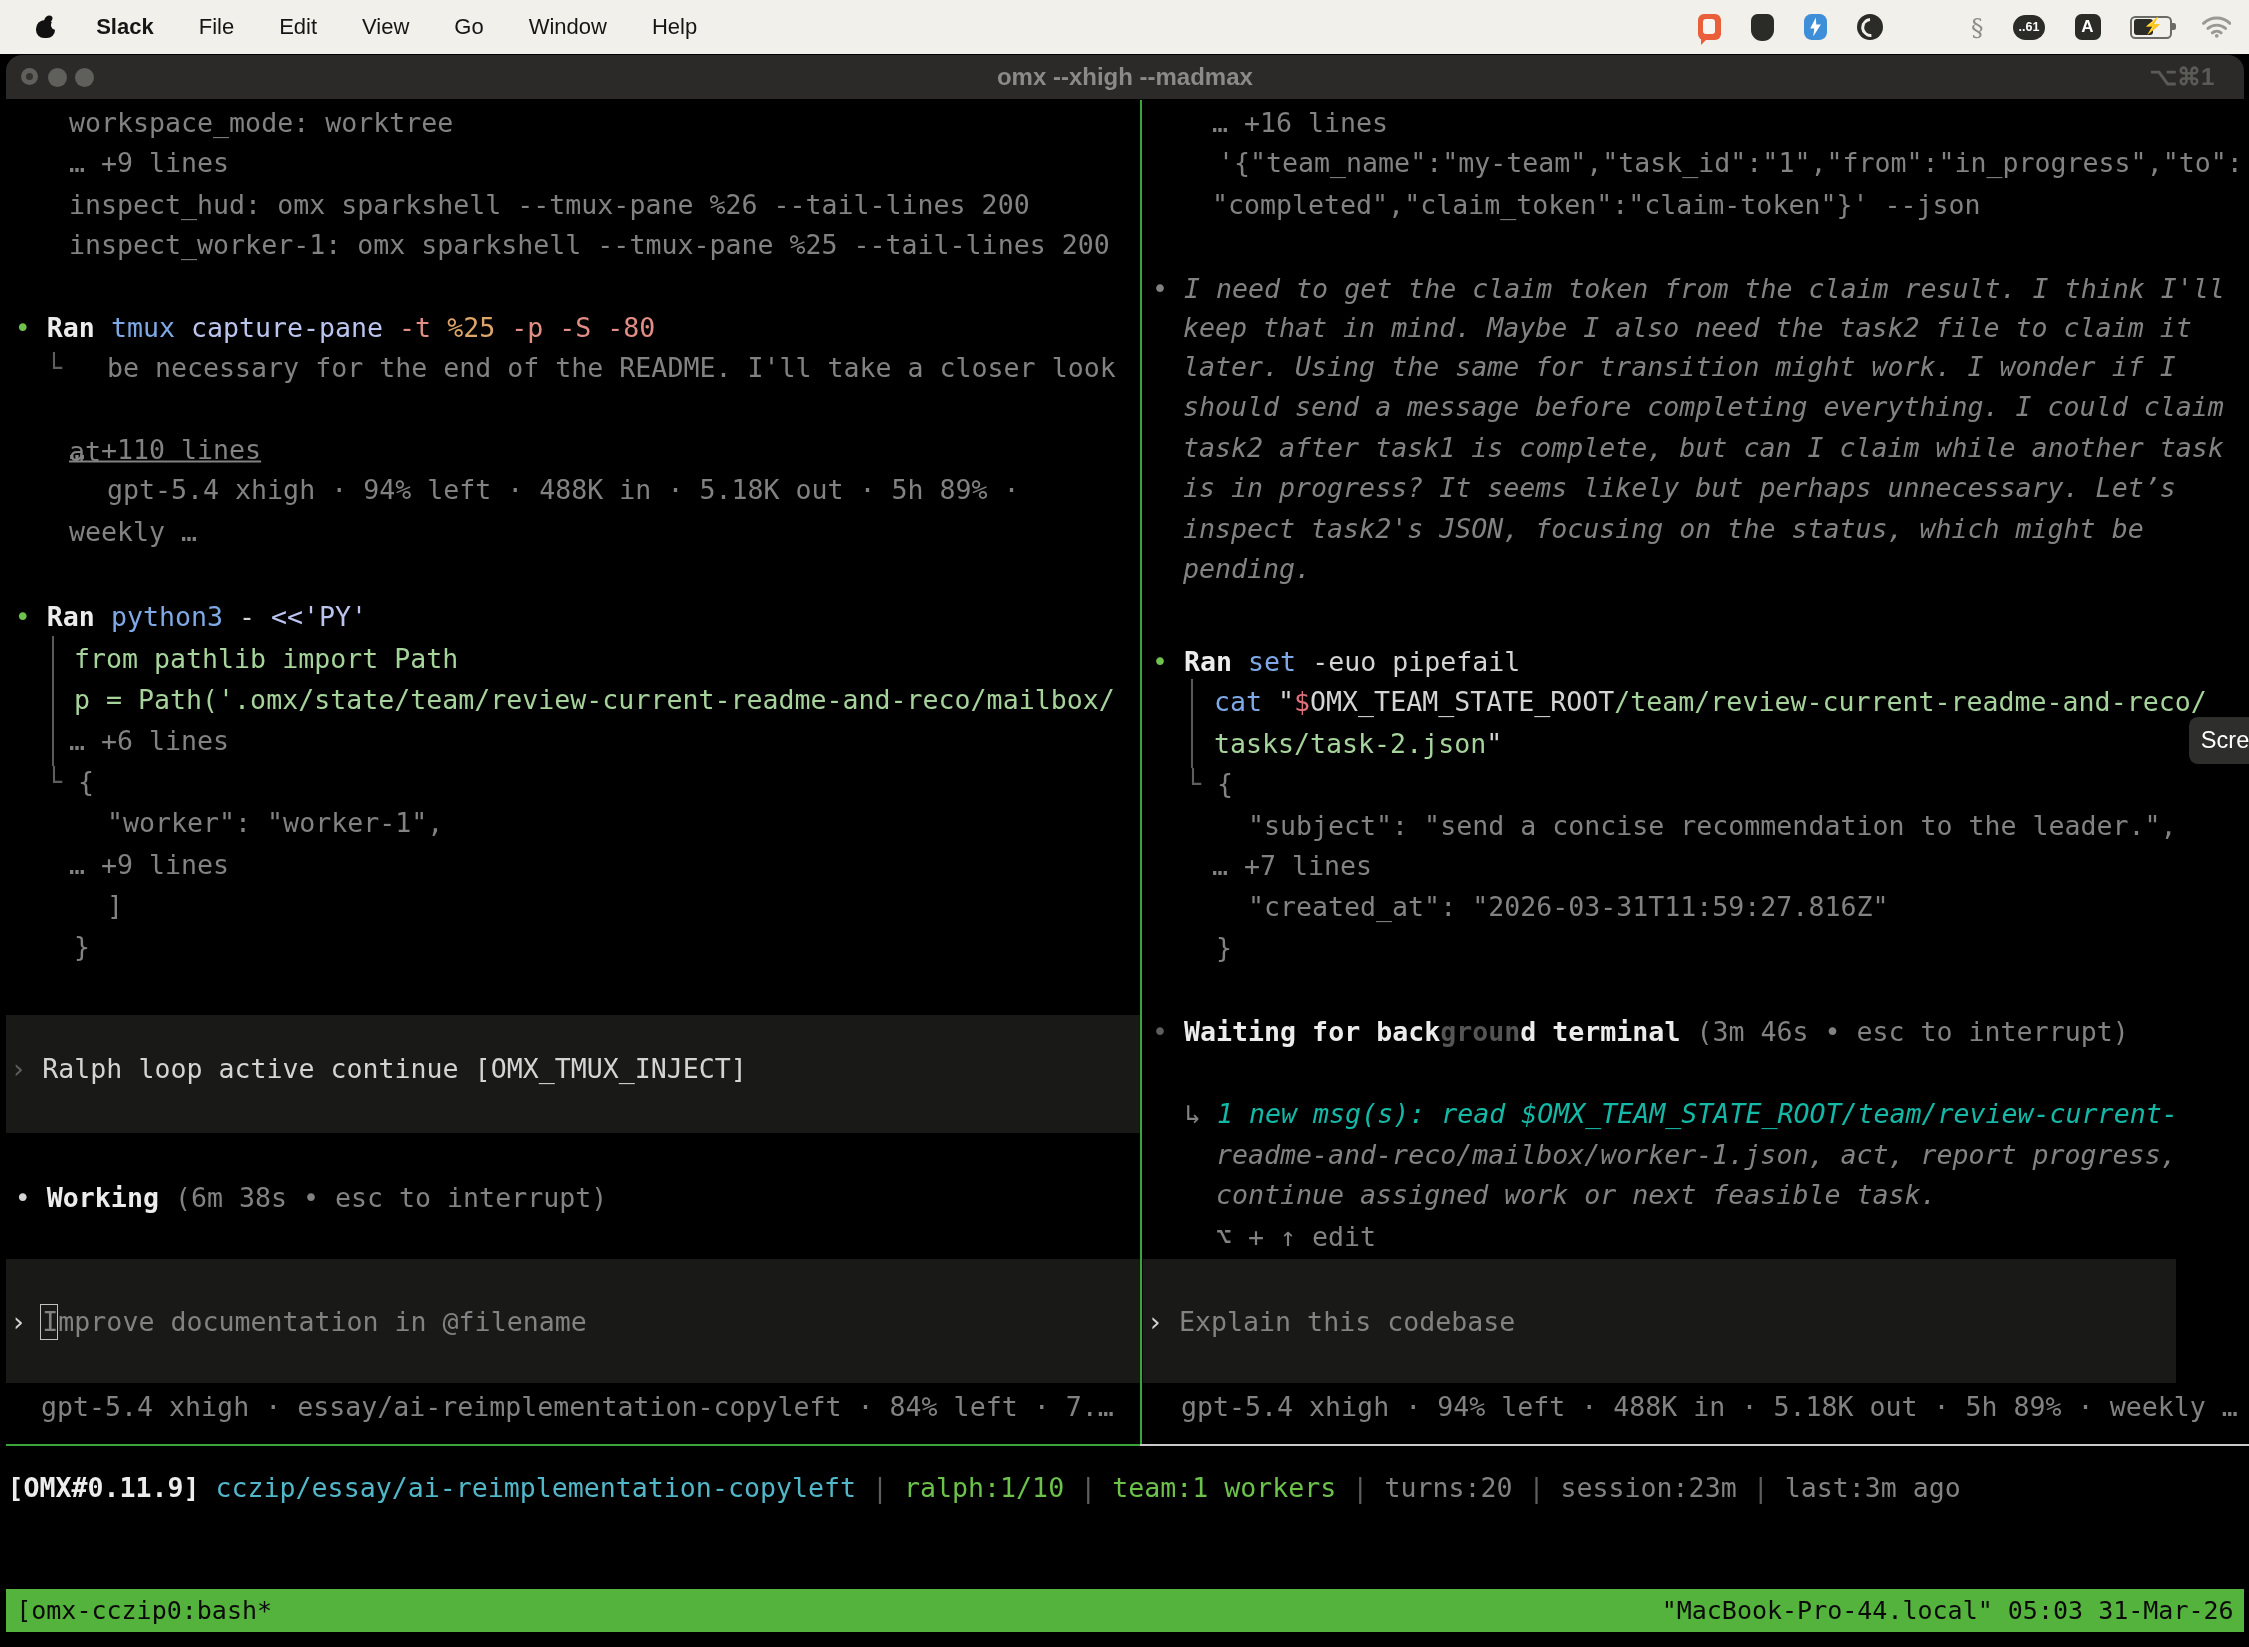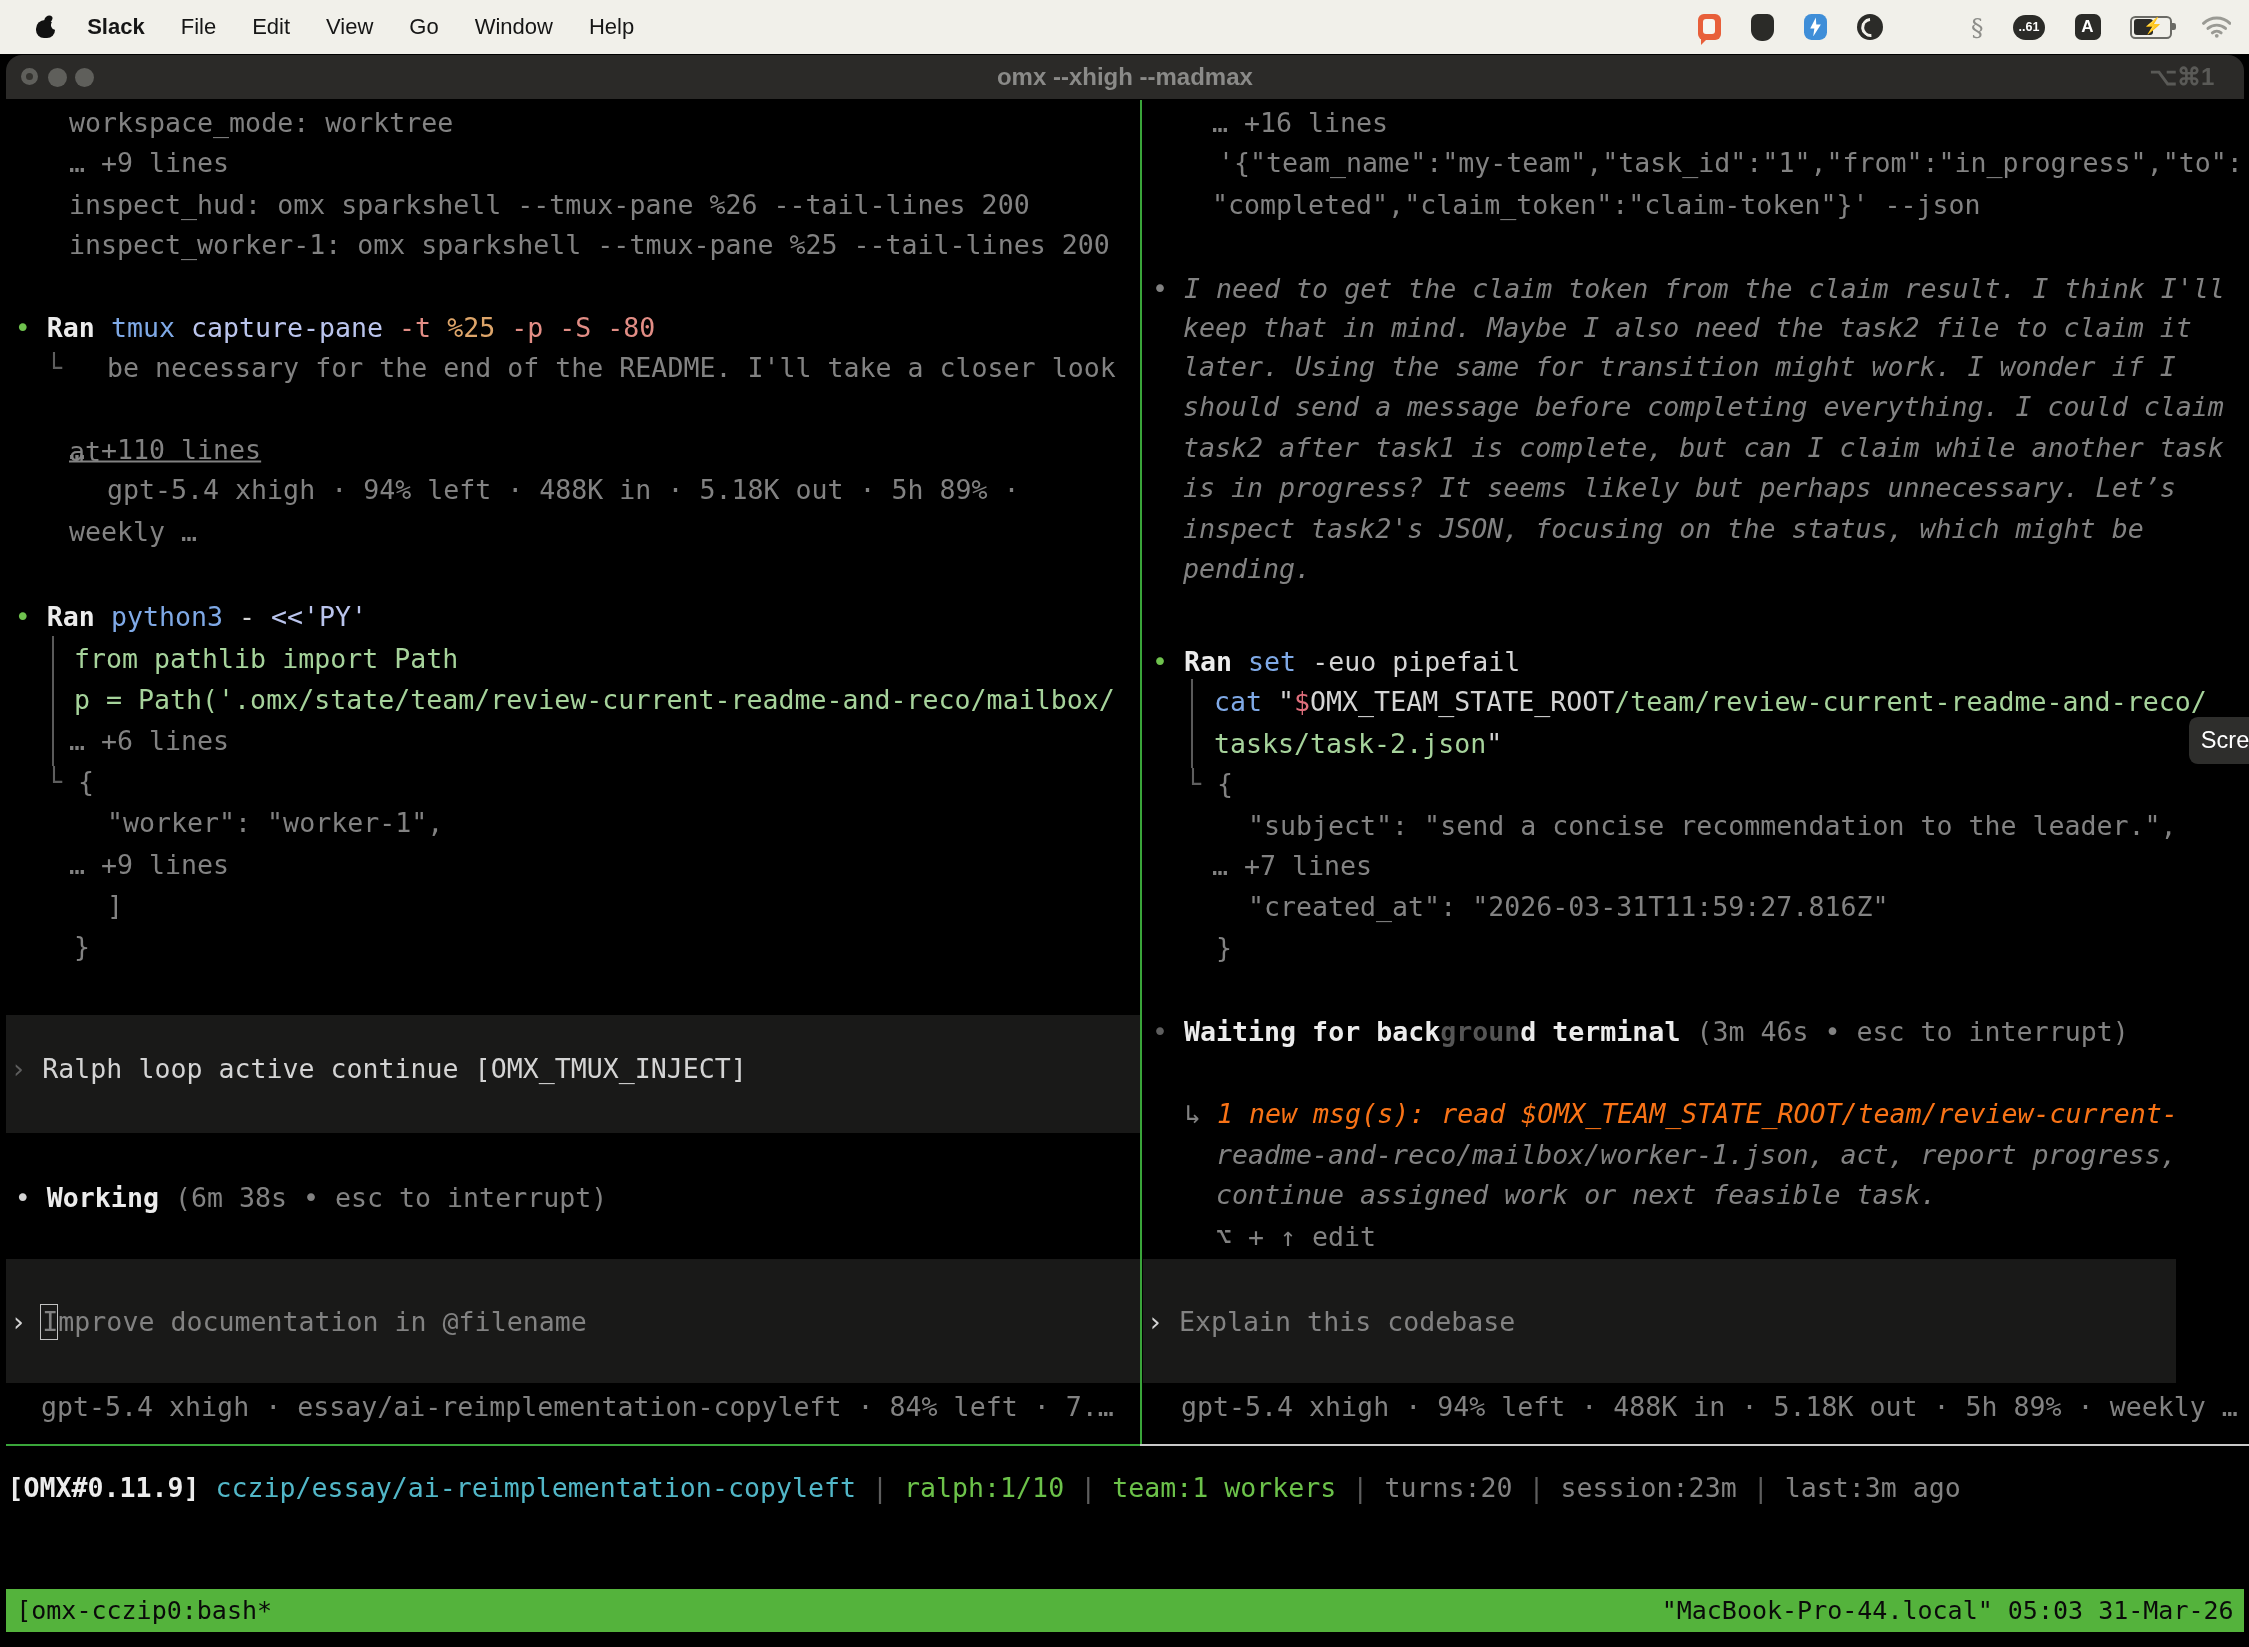--- a/index.html
+++ b/index.html
@@ -1,21 +1,21 @@
 <!DOCTYPE html>
 <html style="font-size:11.8px"><head>
 <meta charset="utf-8">
 <style>
   html,body{margin:0;padding:0;background:#000;}
   #screen{position:relative;width:2250px;height:1648px;overflow:hidden;background:#000;
           font-family:"Liberation Sans",sans-serif;}
   
   .menubar{position:absolute;left:0;top:0;width:2250px;height:54px;background:#f1f0ea;
            display:flex;align-items:center;justify-content:space-between;}
-  .menu-left{display:flex;align-items:center;gap:4px;padding-left:32px;}
+  .menu-left{display:flex;align-items:center;gap:13px;padding-left:32px;}
   .menu-item{font-size:22px;color:#161616;padding:0 16px;}
   .menu-item.app{font-weight:700;}
   .apple{position:relative;width:19px;height:22px;margin:0 11.8px 0 4.4px;}
   .apple .body{position:absolute;left:0;bottom:0;width:18.5px;height:17.7px;background:#111;
                border-radius:8.9px 8.9px 8px 8px;}
   .apple .bite{position:absolute;right:-5.2px;top:4.4px;width:9.6px;height:9.6px;background:#f1f0ea;border-radius:50%;}
   .apple .leaf{position:absolute;left:8.9px;top:-1.5px;width:6.6px;height:8px;background:#111;
                border-radius:60% 40% 60% 40%;transform:rotate(30deg);}
   .menu-right{display:flex;align-items:center;gap:29.5px;padding-right:19px;}
   .mi{display:flex;align-items:center;justify-content:center;}
@@ -201,21 +201,21 @@
       <div class="tl" style="left: 1183px; top: 568px;"><span style="color: rgb(130, 130, 130); font-style: italic;">pending.</span></div>
       <div class="tl" style="left: 1152px; top: 661px;"><span style="color: rgb(111, 194, 78);">• </span><span style="color: rgb(236, 236, 236); font-weight: bold;">Ran </span><span style="color: rgb(127, 169, 230);">set </span><span style="color: rgb(212, 212, 212);">-euo pipefail</span></div>
       <div class="tl" style="left: 1214px; top: 701px;"><span style="color: rgb(127, 169, 230);">cat </span><span style="color: rgb(212, 212, 212);">"</span><span style="color: rgb(223, 111, 124);">$</span><span style="color: rgb(212, 212, 212);">OMX_TEAM_STATE_ROOT</span><span style="color: rgb(166, 211, 155);">/team/review-current-readme-and-reco/</span></div>
       <div class="tl" style="left: 1214px; top: 743px;"><span style="color: rgb(166, 211, 155);">tasks/task-2.json</span><span style="color: rgb(212, 212, 212);">"</span></div>
       <div class="tl" style="left: 1185px; top: 783px;"><span style="color: rgb(94, 94, 94);">└ </span><span style="color: rgb(130, 130, 130);">{</span></div>
       <div class="tl" style="left: 1248px; top: 825px;"><span style="color: rgb(130, 130, 130);">"subject": "send a concise recommendation to the leader.",</span></div>
       <div class="tl" style="left: 1212px; top: 865px;"><span style="color: rgb(130, 130, 130);">… +7 lines</span></div>
       <div class="tl" style="left: 1248px; top: 906px;"><span style="color: rgb(130, 130, 130);">"created_at": "2026-03-31T11:59:27.816Z"</span></div>
       <div class="tl" style="left: 1216px; top: 947px;"><span style="color: rgb(130, 130, 130);">}</span></div>
       <div class="tl" style="left: 1152px; top: 1031px;"><span style="color: rgb(94, 94, 94);">• </span><span style="color: rgb(236, 236, 236); font-weight: bold;">Waiting for back</span><span style="color: rgb(85, 85, 85); font-weight: bold;">groun</span><span style="color: rgb(236, 236, 236); font-weight: bold;">d terminal</span><span style="color: rgb(130, 130, 130);"> (3m 46s • esc to interrupt)</span></div>
-      <div class="tl" style="left: 1185px; top: 1113px;"><span style="color: rgb(130, 130, 130);">↳ </span><span style="color: #f97316; font-style: italic;">1 new msg(s): read $OMX_TEAM_STATE_ROOT/team/review-current-</span></div>
+      <div class="tl" style="left: 1185px; top: 1113px;"><span style="color: rgb(130, 130, 130);">↳ </span><span style="color: #14b8a6; font-style: italic;">1 new msg(s): read $OMX_TEAM_STATE_ROOT/team/review-current-</span></div>
       <div class="tl" style="left: 1216px; top: 1154px;"><span style="color: rgb(130, 130, 130); font-style: italic;">readme-and-reco/mailbox/worker-1.json, act, report progress,</span></div>
       <div class="tl" style="left: 1216px; top: 1194px;"><span style="color: rgb(130, 130, 130); font-style: italic;">continue assigned work or next feasible task.</span></div>
       <div class="tl" style="left: 1216px; top: 1236px;"><span style="color: rgb(130, 130, 130);">⌥ + ↑ edit</span></div>
       <div class="tl" style="left: 1147px; top: 1321px;"><span style="color: rgb(212, 212, 212);">› </span><span style="color: rgb(130, 130, 130);">Explain this codebase</span></div>
       <div class="tl" style="left: 1181px; top: 1406px;"><span style="color: rgb(130, 130, 130);">gpt-5.4 xhigh · 94% left · 488K in · 5.18K out · 5h 89% · weekly …</span></div>
     </div>
   <div id="omx-status">
       <div class="tl" style="left: 7.4px; top: 1487px;"><span style="color: rgb(236, 236, 236); font-weight: bold;">[OMX#0.11.9]</span><span style="color: rgb(130, 130, 130);"> </span><span style="color: rgb(82, 183, 200);">cczip/essay/ai-reimplementation-copyleft</span><span style="color: rgb(94, 94, 94);"> | </span><span style="color: rgb(108, 194, 74);">ralph:1/10</span><span style="color: rgb(94, 94, 94);"> | </span><span style="color: rgb(108, 194, 74);">team:1 workers</span><span style="color: rgb(94, 94, 94);"> | </span><span style="color: rgb(130, 130, 130);">turns:20</span><span style="color: rgb(94, 94, 94);"> | </span><span style="color: rgb(130, 130, 130);">session:23m</span><span style="color: rgb(94, 94, 94);"> | </span><span style="color: rgb(130, 130, 130);">last:3m ago</span></div>
     </div>
 

